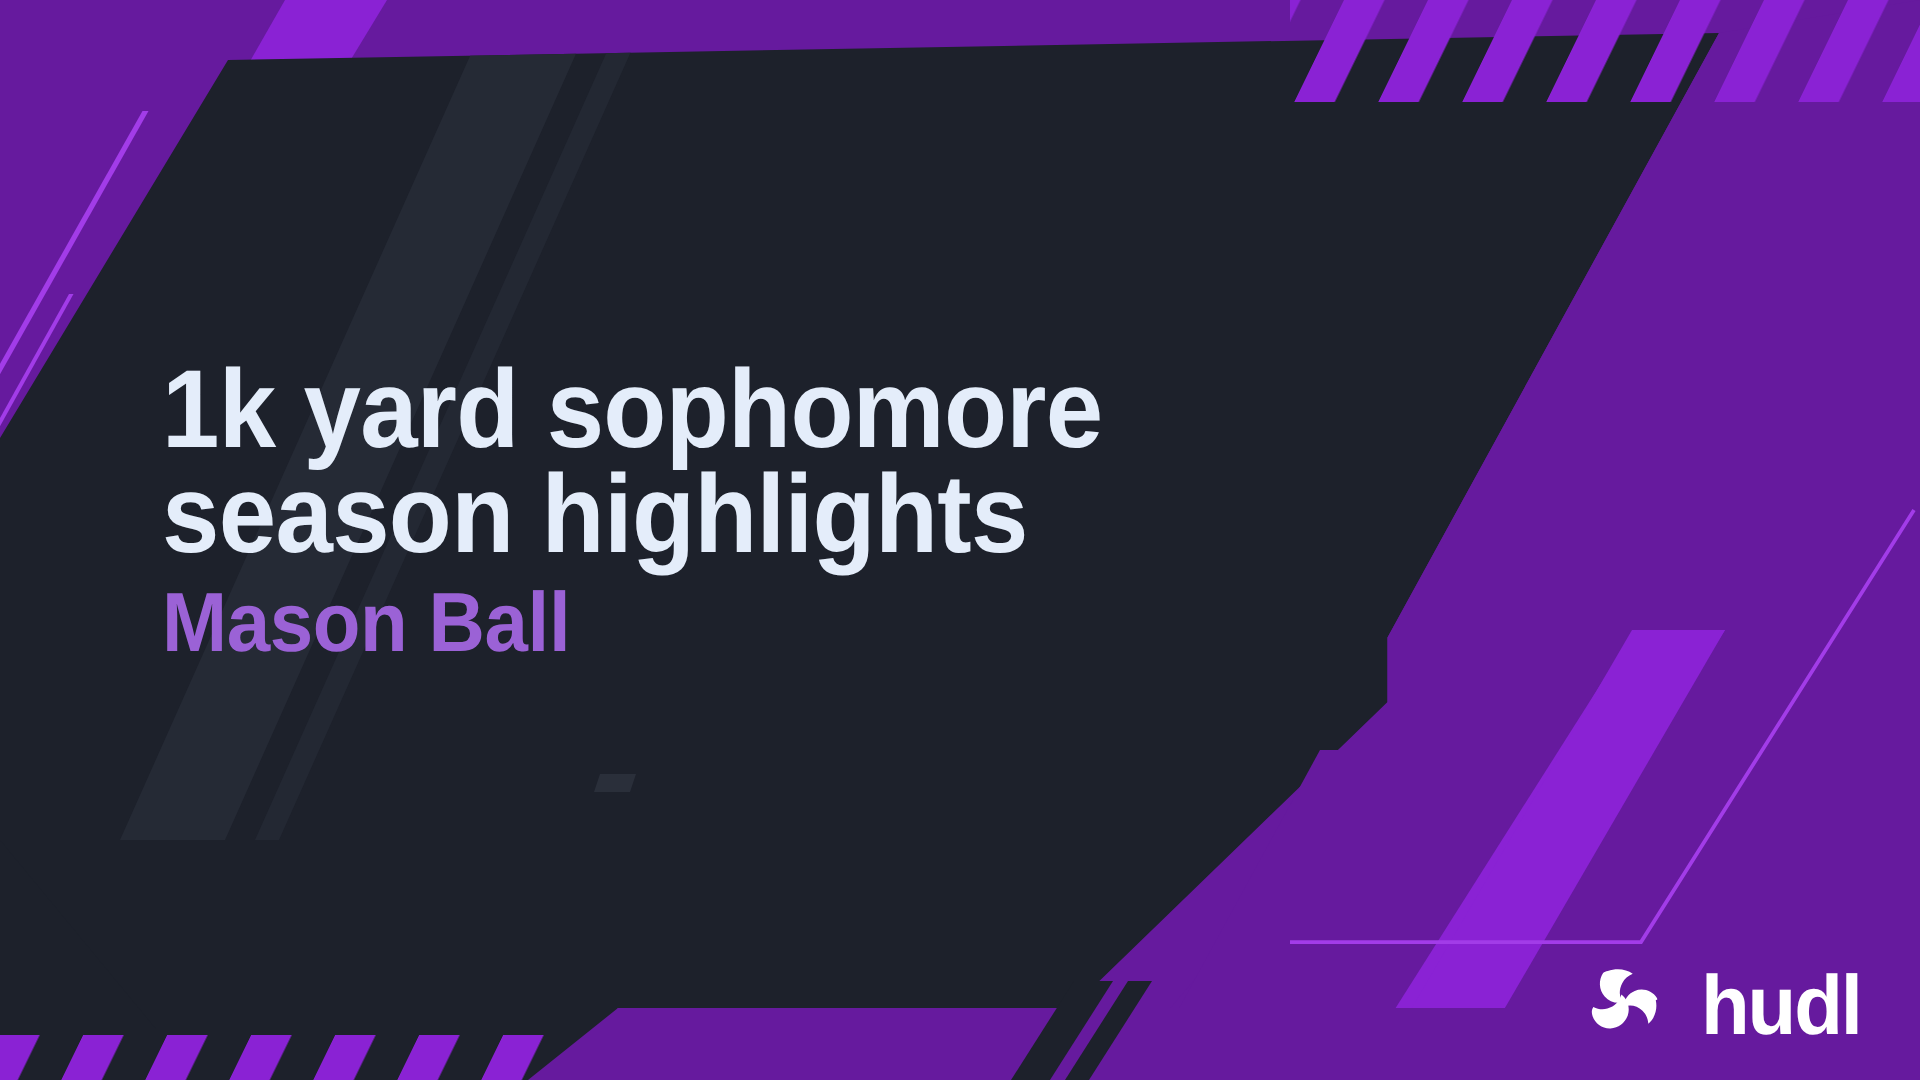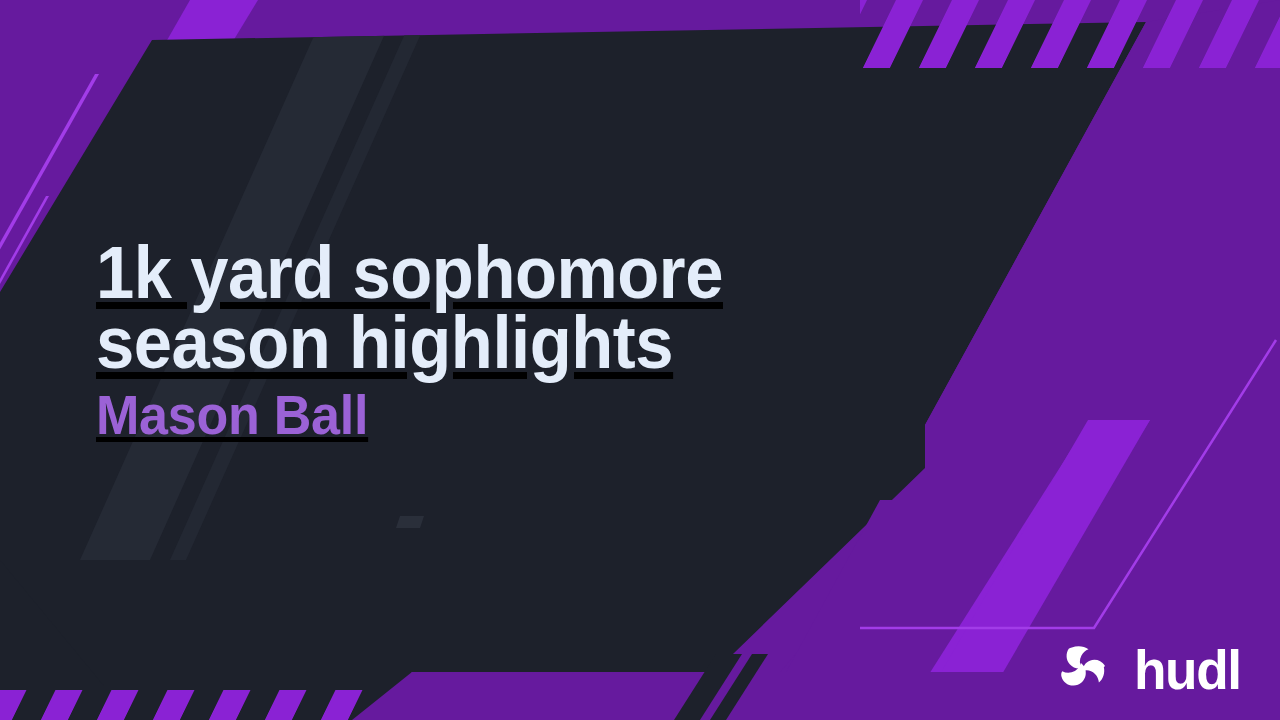--- a/index.html
+++ b/index.html
@@ -19,25 +19,24 @@
   #bg-svg {
     position: absolute;
     inset: 0;
     width: 1280px;
     height: 720px;
     display: block;
   }
   
   #text-block {
     position: absolute;
-    left: 96px;
+    left: 108px;
     top: 238px;
     width: 760px;
     z-index: 5;
-    text-decoration: underline;
   }
   .title-line {
     font-family: "Liberation Sans Narrow", "Liberation Sans", sans-serif;
     font-weight: 700;
     font-size: 74px;
     line-height: 70px;
     letter-spacing: -0.5px;
     color: #e4edfa;
     white-space: nowrap;
     transform: scaleX(0.93);

